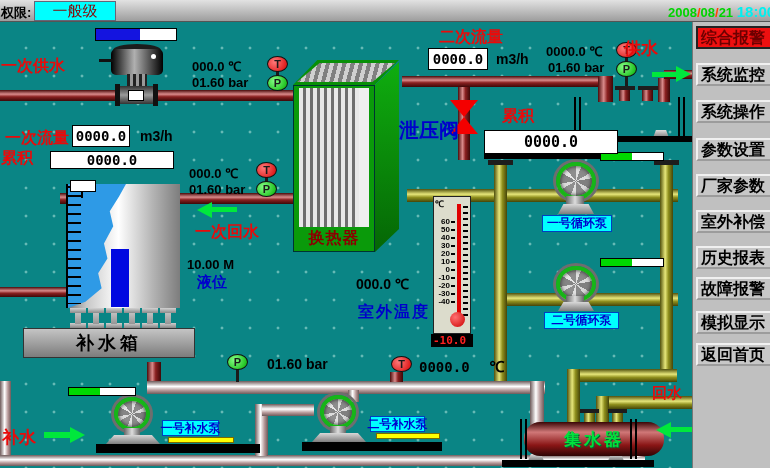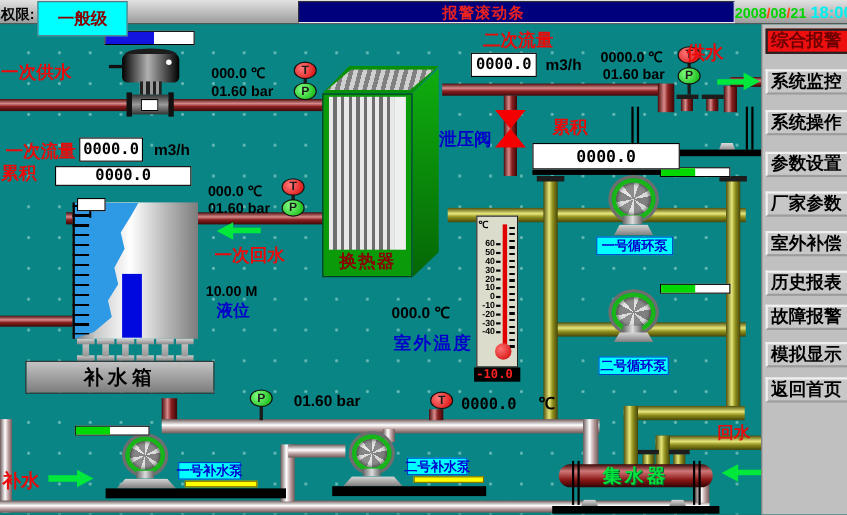--- a/index.html
+++ b/index.html
@@ -2,21 +2,21 @@
 <html><head>
 <meta charset="utf-8">
 <style>
 *{margin:0;padding:0;box-sizing:border-box}
 body{background:#444}
 .screen{position:relative;width:770px;height:468px;overflow:hidden;background:#0a8585;font-family:"Liberation Sans",sans-serif}
 .mainbg{position:absolute;left:0;top:22px;width:692px;height:446px;background-color:#0a8585;background-image:radial-gradient(circle,rgba(215,250,240,.45) 1px,transparent 1.8px);background-size:28px 28px;background-position:12px 12px}
 
 .titlebar{position:absolute;left:0;top:0;width:770px;height:22px;background:linear-gradient(180deg,#e2e2e2,#9d9d9d);border-bottom:1px solid #555;z-index:20}
 .permlbl{position:absolute;left:1px;top:4px;font-weight:bold;font-size:13px;color:#000}
-.permbox{position:absolute;left:34px;top:1px;width:82px;height:32px;background:#00ffff;border:1px solid #667;color:#8b0000;font-weight:bold;font-size:15px;display:flex;align-items:center;justify-content:center}
+.permbox{position:absolute;left:34px;top:1px;width:82px;height:20px;background:#00ffff;border:1px solid #667;color:#8b0000;font-weight:normal;font-size:15px;display:flex;align-items:center;justify-content:center}
 .scrtitle{position:absolute;left:124px;top:3px;font-weight:bold;font-size:15px;color:#000;white-space:nowrap}
 .ticker{position:absolute;left:271px;top:1px;width:397px;height:20px;background:#00007c;border:1px solid #333;border-right-color:#eee;border-bottom-color:#eee;color:#e82222;font-weight:bold;font-size:14px;line-height:18px;padding-left:130px;letter-spacing:1px;white-space:nowrap;overflow:hidden}
 .dt{position:absolute;left:668px;top:3px;font-weight:bold;font-size:13px;white-space:nowrap}
 .dt .g{color:#00d400}.dt .s{color:#ff4400}.dt .t{color:#00f0f0;font-size:15px}
 
 .menu-panel{position:absolute;left:692px;top:22px;width:78px;height:446px;background:#c0c0c0;border-left:1px solid #777;z-index:10}
 .btn{position:absolute;left:696px;width:86px;height:23px;background:#c7c7c7;border:2px outset #f0f0f0;font-family:inherit;font-weight:bold;font-size:16px;color:#000;text-align:left;padding-left:3px;line-height:18px;white-space:nowrap;overflow:hidden;z-index:11}
 .btn.active{background:#ee1010;color:#6d0000;border:2px solid #222}
 
 .pp{position:absolute;z-index:1}
@@ -156,21 +156,21 @@
   <div class="vflange" style="left:678px;top:97px;height:39px"></div>
   <div class="vflange" style="left:683px;top:97px;height:39px"></div>
   <div class="leg" style="left:590px;top:130px;width:16px;height:8px"></div>
   <div class="leg" style="left:653px;top:130px;width:16px;height:8px"></div>
   <div class="blackbar" style="left:612px;top:136px;width:80px;height:6px"></div>
 
   <div class="cap" style="left:580px;top:409px;width:19px;height:4px"></div>
   <div class="cap" style="left:608px;top:409px;width:19px;height:4px"></div>
   <div class="pp pov" style="left:584px;top:413px;width:11px;height:9px"></div>
   <div class="pp pov" style="left:612px;top:413px;width:11px;height:9px"></div>
-  <div class="vessel" style="left:508px;top:422px;width:140px;height:21px">
+  <div class="vessel" style="left:524px;top:422px;width:140px;height:34px">
       <span>集水器</span>
     </div>
   <div class="vflange" style="left:520px;top:419px;height:40px"></div>
   <div class="vflange" style="left:525px;top:419px;height:40px"></div>
   <div class="vflange" style="left:630px;top:419px;height:40px"></div>
   <div class="vflange" style="left:635px;top:419px;height:40px"></div>
   <div class="leg" style="left:528px;top:454px;width:16px;height:7px"></div>
   <div class="leg" style="left:608px;top:454px;width:16px;height:7px"></div>
   <div class="blackbar" style="left:502px;top:460px;width:152px;height:7px"></div>
 
@@ -217,21 +217,21 @@
   <div class="plabel" style="left:542px;top:215px;width:70px;height:17px">
       <span>一号循环泵</span>
     </div>
   <div class="pbar" style="left:600px;top:152px;width:64px;height:9px">
       <i style="width: 50%;"></i>
     </div>
 
   <div class="fan" style="left:556px;top:266px;width:40px;height:36px"></div>
   <div class="neck" style="left:566px;top:296px;width:18px;height:7px"></div>
   <div class="pedestal" style="left:558px;top:302px;width:36px;height:9px"></div>
-  <div class="plabel" style="left:544px;top:324px;width:64px;height:17px">
+  <div class="plabel" style="left:544px;top:312px;width:75px;height:17px">
       <span>二号循环泵</span>
     </div>
   <div class="pbar" style="left:600px;top:258px;width:64px;height:9px">
       <i style="width: 50%;"></i>
     </div>
 
   <div class="fan" style="left:114px;top:397px;width:36px;height:34px"></div>
   <div class="neck" style="left:124px;top:428px;width:16px;height:7px"></div>
   <div class="pedestal" style="left:106px;top:435px;width:54px;height:9px"></div>
   <div class="blackbar" style="left:96px;top:444px;width:164px;height:9px"></div>
@@ -307,21 +307,21 @@
   <div class="txt red" style="left:195px;top:222px;font-size:16px">一次回水</div>
 
   <div class="txt red" style="left:439px;top:27px;font-size:16px">二次流量</div>
   <div class="wbox" style="left:428px;top:48px;width:60px;height:22px">
       <span>0000.0</span>
     </div>
   <div class="txt blk" style="left:496px;top:51px;font-size:14px">m3/h</div>
   <div class="txt blk" style="left:546px;top:42px;font-size:13px"><span>0000.0</span> <span>℃</span></div>
   <div class="txt blk" style="left:548px;top:60px;font-size:13px"><span>01.60</span> <span>bar</span></div>
   <div class="txt red" style="left:624px;top:37px;font-size:17px">供水</div>
-  <div class="txt blue" style="left:399px;top:117px;font-size:16px">泄压阀</div>
+  <div class="txt blue" style="left:399px;top:117px;font-size:20px">泄压阀</div>
   <div class="txt red" style="left:502px;top:106px;font-size:16px">累积</div>
   <div class="wbox" style="left:484px;top:130px;width:134px;height:24px;font-size:15px">
       <span>0000.0</span>
     </div>
   <div class="blackbar" style="left:484px;top:154px;width:138px;height:5px"></div>
   <div class="txt red" style="left:652px;top:384px;font-size:15px">回水</div>
 
   <div class="txt blk" style="left:187px;top:257px;font-size:13px"><span>10.00</span> <span>M</span></div>
   <div class="txt blue" style="left:197px;top:273px;font-size:15px">液位</div>
   <div class="txt red" style="left:2px;top:426px;font-size:17px">补水</div>
@@ -339,19 +339,18 @@
   <button class="btn" style="top:174px">厂家参数</button>
   <button class="btn" style="top:210px">室外补偿</button>
   <button class="btn" style="top:246px">历史报表</button>
   <button class="btn" style="top:277px">故障报警</button>
   <button class="btn" style="top:311px">模拟显示</button>
   <button class="btn" style="top:343px">返回首页</button>
 
   <div class="titlebar">
     <span class="permlbl">权限:</span>
     <span class="permbox">一般级</span>
-    <div class="ticker">报警滚动条</div>
     <div class="dt">
       <span class="g">2008</span><span class="s">/</span><span class="g">08</span><span class="s">/</span><span class="g">21</span>
       <span class="t">18:00:0</span>
     </div>
   </div>
 </div>
 
 </body></html>

